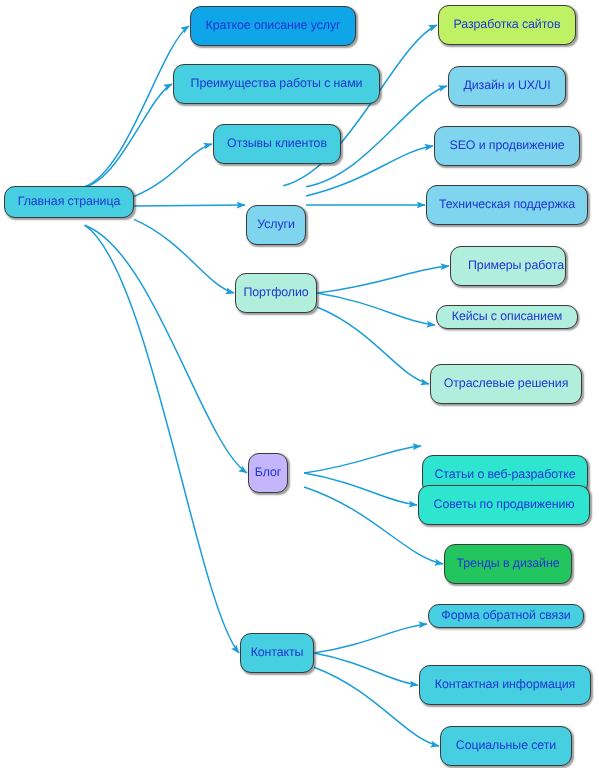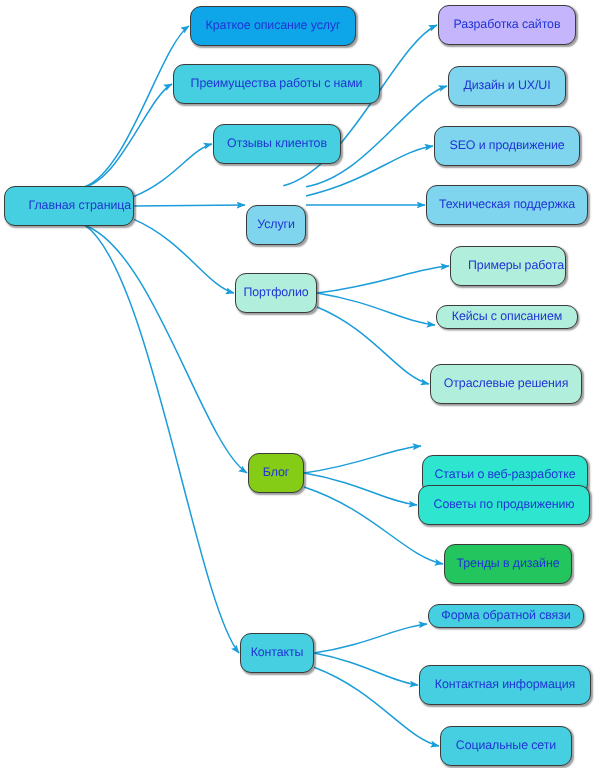--- a/index.html
+++ b/index.html
@@ -69,36 +69,36 @@
         <path d="M 317 307 C 373.5 330.1, 398.36 376.3, 429 384" fill="none" stroke="#1b9dd9" stroke-width="1.5" marker-end="url(#arrowhead)"></path>
         <path d="M 304 473 C 363 464.9, 388.96 448.7, 421 446" fill="none" stroke="#1b9dd9" stroke-width="1.5" marker-end="url(#arrowhead)"></path>
         <path d="M 304 473 C 361 482.6, 386.08 501.8, 417 505" fill="none" stroke="#1b9dd9" stroke-width="1.5" marker-end="url(#arrowhead)"></path>
         <path d="M 304 487 C 374 510.1, 404.8 556.3, 443 564" fill="none" stroke="#1b9dd9" stroke-width="1.5" marker-end="url(#arrowhead)"></path>
         <path d="M 314 653 C 371 644.3, 396.08 626.9, 427 624" fill="none" stroke="#1b9dd9" stroke-width="1.5" marker-end="url(#arrowhead)"></path>
         <path d="M 314 653 C 366.5 662.6, 389.6 681.8, 418 685" fill="none" stroke="#1b9dd9" stroke-width="1.5" marker-end="url(#arrowhead)"></path>
         <path d="M 314 667.3076923076923 C 377 690.9153846153846, 404.72 738.1307692307693, 439 746" fill="none" stroke="#1b9dd9" stroke-width="1.5" marker-end="url(#arrowhead)"></path>
       </g>
   </svg>
   <div id="nodes">
-      <div class="node" style="left: 4px; top: 186px; width: 130px; height: 40px; background: rgb(69, 207, 224); justify-content: flex-end;">
+      <div class="node" style="left: 4px; top: 186px; width: 130px; height: 32px; background: rgb(69, 207, 224);">
         <span class="label">Главная страница</span>
       </div>
       <div class="node" style="left: 190px; top: 6px; width: 166px; height: 40px; background: #0ea5e9; justify-content: center;">
         <span class="label">Краткое описание услуг</span>
       </div>
       <div class="node" style="left: 173px; top: 64px; width: 207px; height: 40px; background: rgb(69, 207, 224);">
         <span class="label">Преимущества работы с нами</span>
       </div>
       <div class="node" style="left: 213px; top: 124px; width: 128px; height: 40px; background: rgb(69, 207, 224);">
         <span class="label">Отзывы клиентов</span>
       </div>
       <div class="node" style="left: 246px; top: 185px; width: 60px; height: 40px; background: rgb(127, 212, 238); margin-top: 20px;">
         <span class="label">Услуги</span>
       </div>
-      <div class="node" style="left: 438px; top: 5px; width: 138px; height: 40px; background: #c4b5fd;">
+      <div class="node" style="left: 438px; top: 5px; width: 138px; height: 40px; background: #bef264;">
         <span class="label">Разработка сайтов</span>
       </div>
       <div class="node" style="left: 448px; top: 66px; width: 118px; height: 40px; background: rgb(127, 212, 238);">
         <span class="label">Дизайн и UX/UI</span>
       </div>
       <div class="node" style="left: 434px; top: 126px; width: 146px; height: 40px; background: rgb(127, 212, 238);">
         <span class="label">SEO и продвижение</span>
       </div>
       <div class="node" style="left: 426px; top: 185px; width: 162px; height: 40px; background: rgb(127, 212, 238);">
         <span class="label">Техническая поддержка</span>
@@ -108,21 +108,21 @@
       </div>
       <div class="node" style="left: 450px; top: 246px; width: 116px; height: 40px; background: rgb(178, 238, 220); padding-left: 16px;">
         <span class="label">Примеры работа</span>
       </div>
       <div class="node" style="left: 436px; top: 305px; width: 142px; height: 24px; background: rgb(178, 238, 220);">
         <span class="label">Кейсы с описанием</span>
       </div>
       <div class="node" style="left: 430px; top: 364px; width: 152px; height: 40px; background: rgb(178, 238, 220);">
         <span class="label">Отраслевые решения</span>
       </div>
-      <div class="node" style="left: 248px; top: 453px; width: 56px; height: 40px; background: #84cc16;">
+      <div class="node" style="left: 248px; top: 453px; width: 40px; height: 40px; background: #c4b5fd;">
         <span class="label">Блог</span>
       </div>
       <div class="node" style="left: 422px; top: 426px; width: 166px; height: 40px; background: rgb(46, 230, 208); margin-top: 29px;">
         <span class="label">Статьи о веб-разработке</span>
       </div>
       <div class="node" style="left: 418px; top: 485px; width: 172px; height: 40px; background: rgb(46, 230, 208);">
         <span class="label">Советы по продвижению</span>
       </div>
       <div class="node" style="left: 444px; top: 544px; width: 128px; height: 40px; background: #22c55e;">
         <span class="label">Тренды в дизайне</span>

